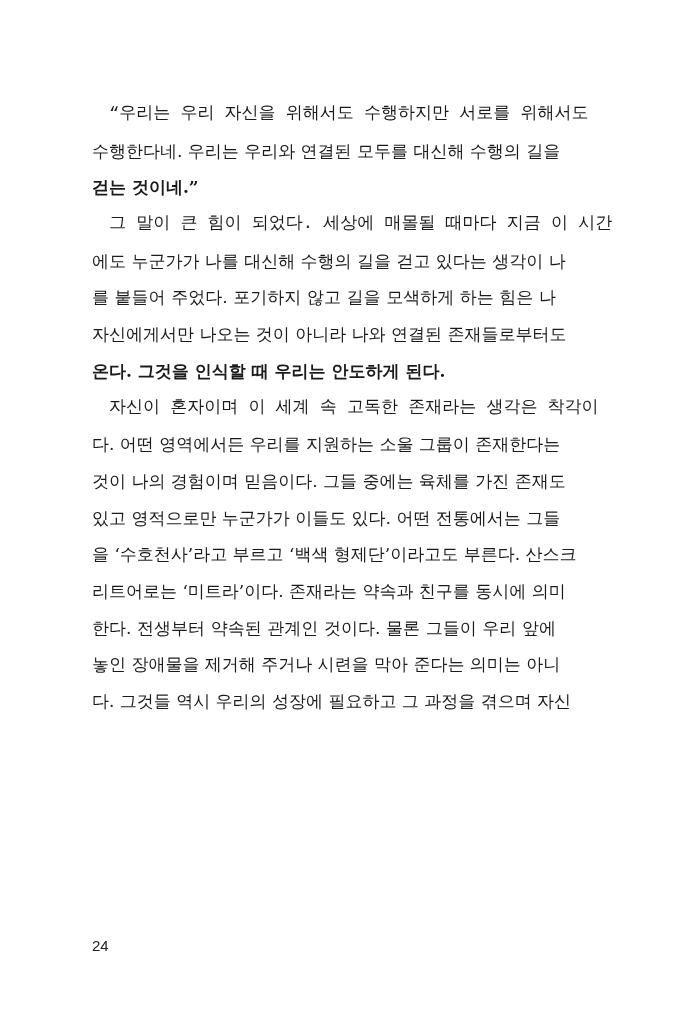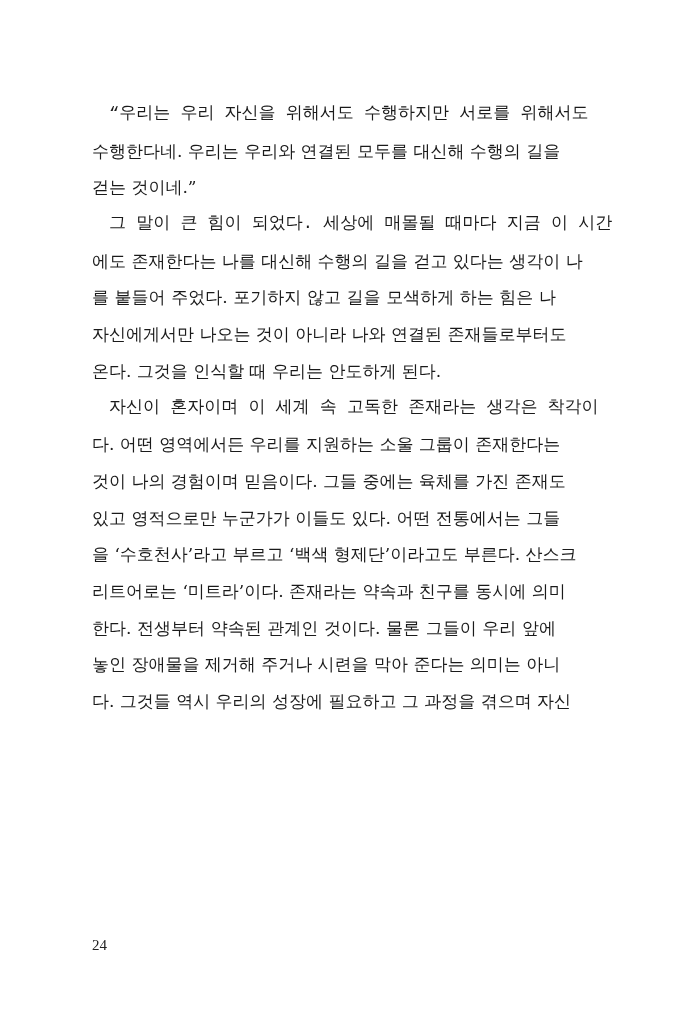--- a/index.html
+++ b/index.html
@@ -26,48 +26,49 @@
       height: 36.7px;
       line-height: 36.7px;
       font-size: 17px;
       white-space: nowrap;
       text-align: justify;
       text-align-last: justify;
       letter-spacing: 0px;
     }
     .line.last {
       text-align-last: left;
+      font-weight: bold;
     }
     .line.indent {
       padding-left: 17px;
       font-family: Liberation Mono, monospace;
     }
     .page-number {
       position: absolute;
       left: 92px;
       top: 937px;
       font-size: 15px;
-      font-family: Liberation Serif, serif;
+      font-family: Liberation Sans, sans-serif;
       color: #222;
     }
   </style>
 </head>
 <body>
 
 <div class="page">
 
   <div>
     <span class="line indent">“우리는 우리 자신을 위해서도 수행하지만 서로를 위해서도</span>
     <span class="line">수행한다네. 우리는 우리와 연결된 모두를 대신해 수행의 길을</span>
     <span class="line last">걷는 것이네.”</span>
   </div>
 
   <div>
     <span class="line indent">그 말이 큰 힘이 되었다. 세상에 매몰될 때마다 지금 이 시간</span>
-    <span class="line">에도 존재한다는 나를 대신해 수행의 길을 걷고 있다는 생각이 나</span>
+    <span class="line">에도 누군가가 나를 대신해 수행의 길을 걷고 있다는 생각이 나</span>
     <span class="line">를 붙들어 주었다. 포기하지 않고 길을 모색하게 하는 힘은 나</span>
     <span class="line">자신에게서만 나오는 것이 아니라 나와 연결된 존재들로부터도</span>
     <span class="line last">온다. 그것을 인식할 때 우리는 안도하게 된다.</span>
   </div>
 
   <div>
     <span class="line indent">자신이 혼자이며 이 세계 속 고독한 존재라는 생각은 착각이</span>
     <span class="line">다. 어떤 영역에서든 우리를 지원하는 소울 그룹이 존재한다는</span>
     <span class="line">것이 나의 경험이며 믿음이다. 그들 중에는 육체를 가진 존재도</span>
     <span class="line">있고 영적으로만 누군가가 이들도 있다. 어떤 전통에서는 그들</span>

